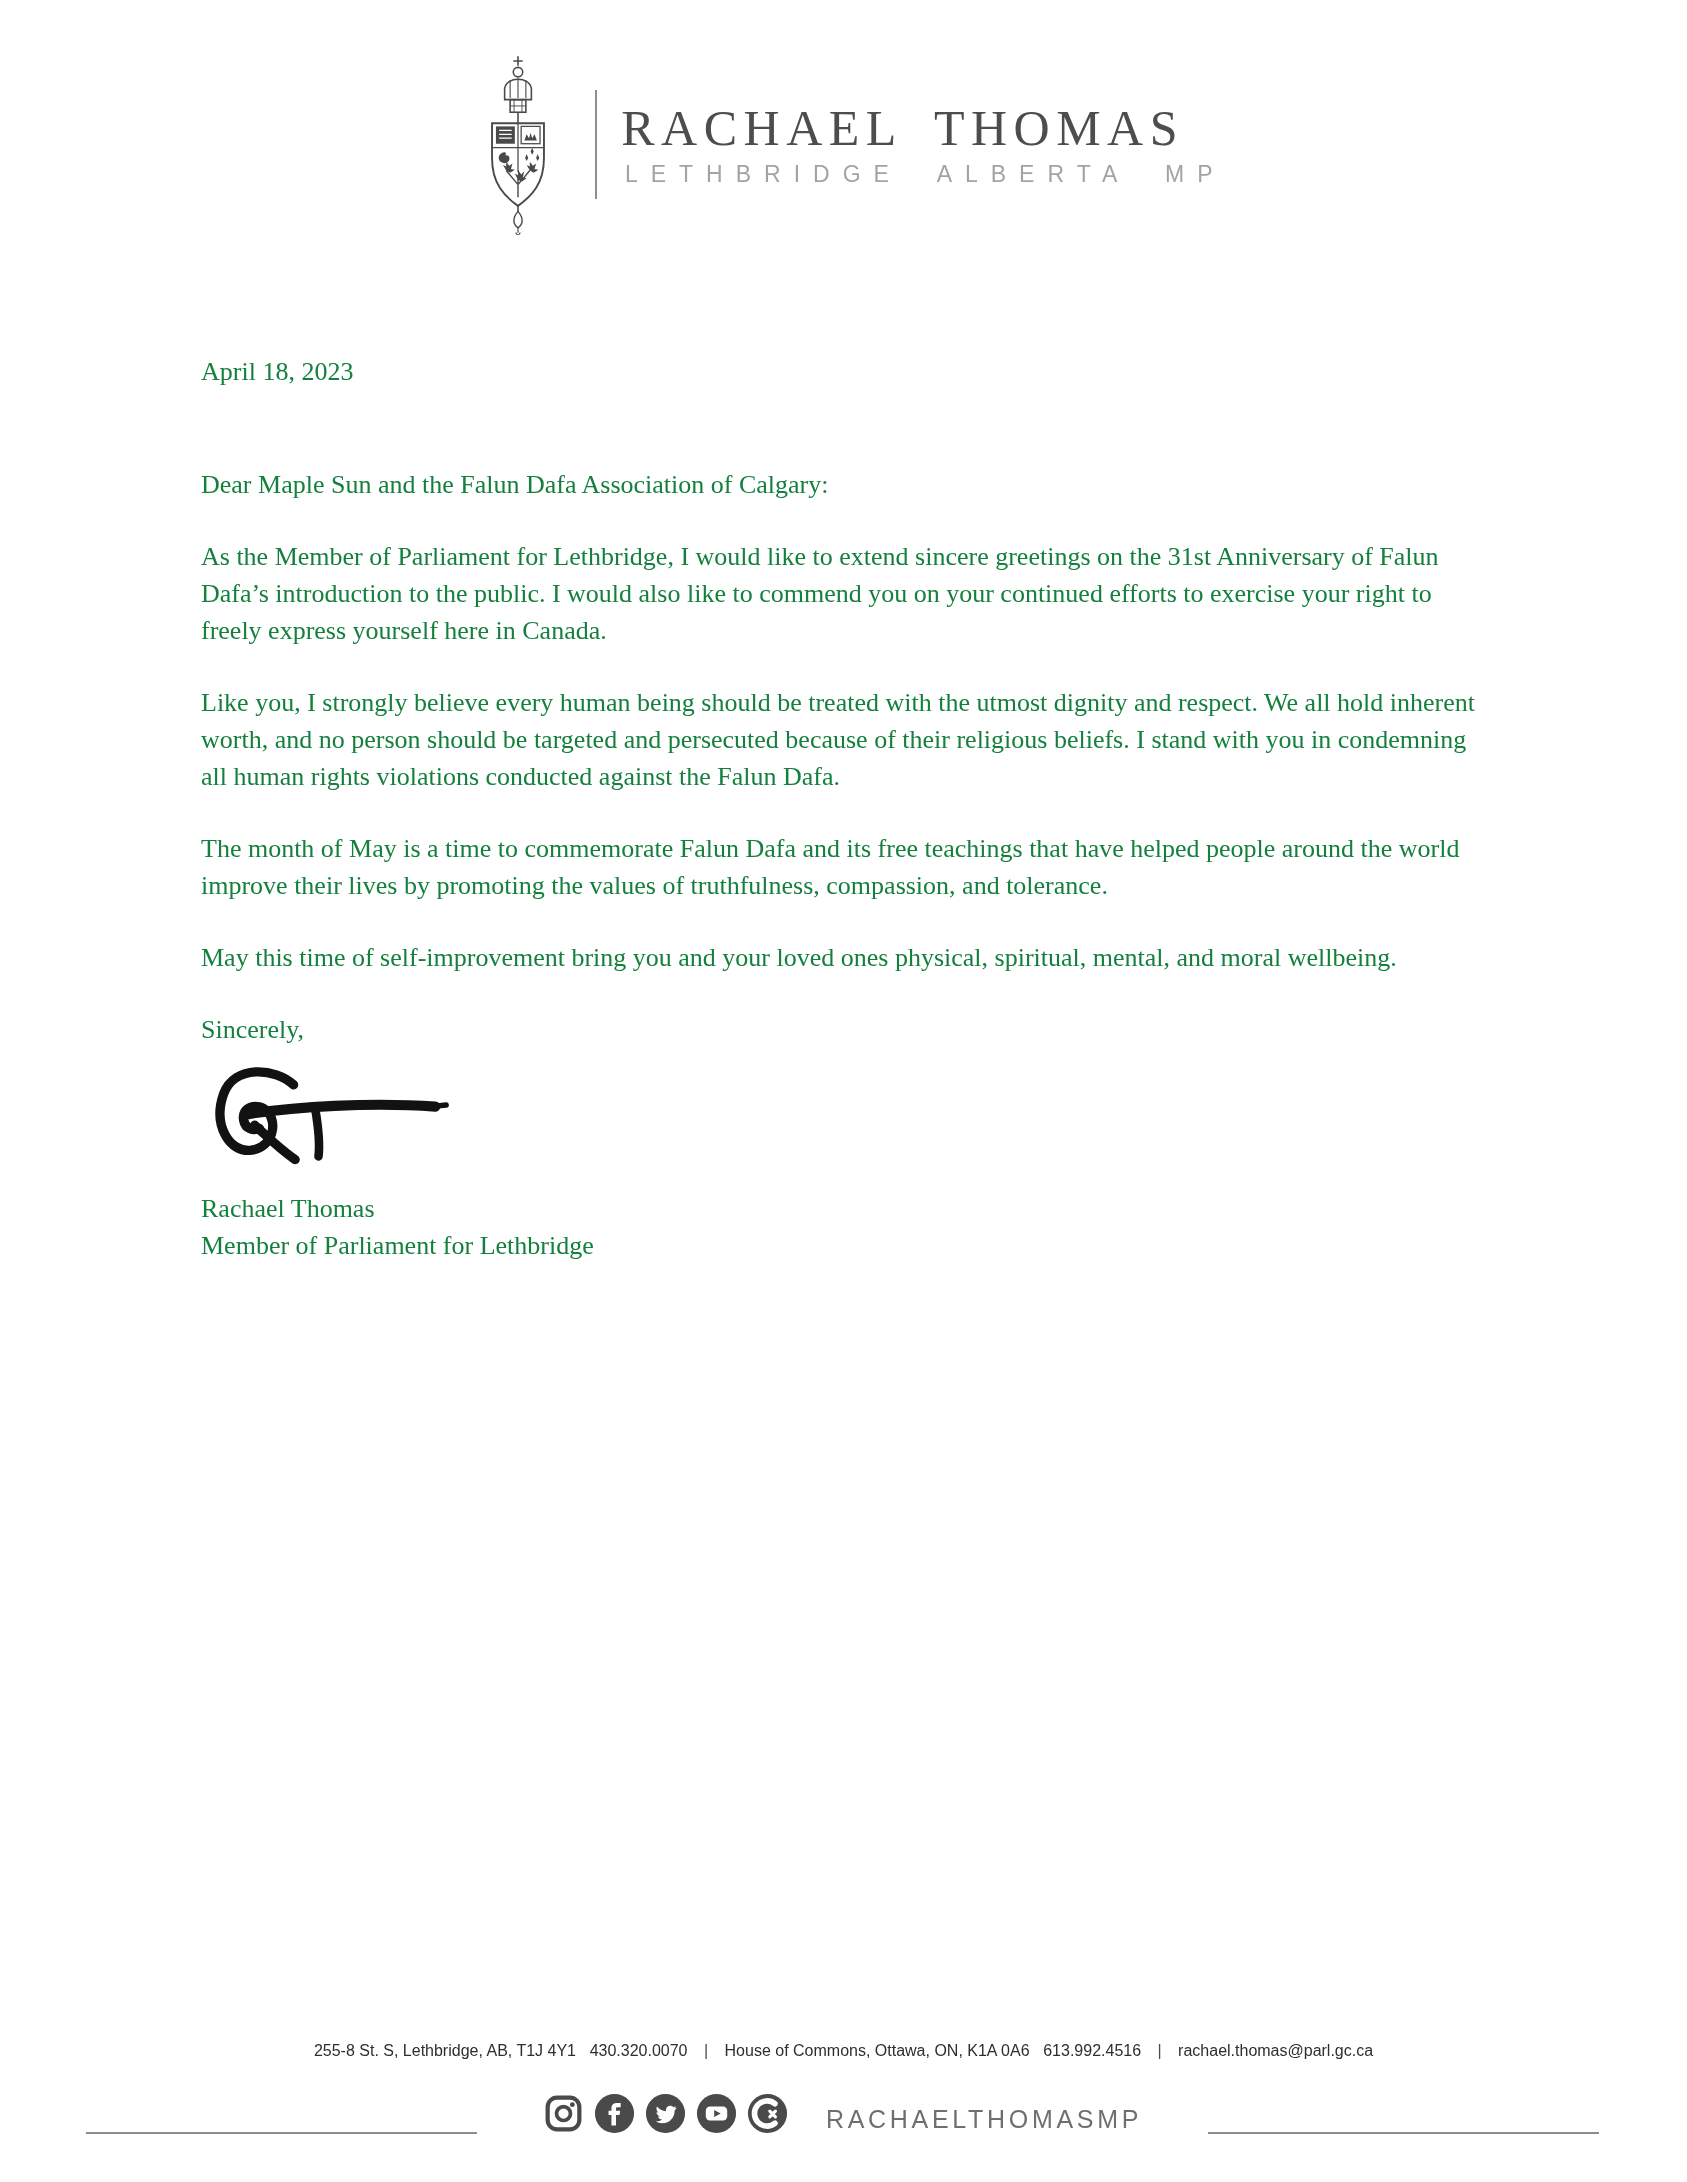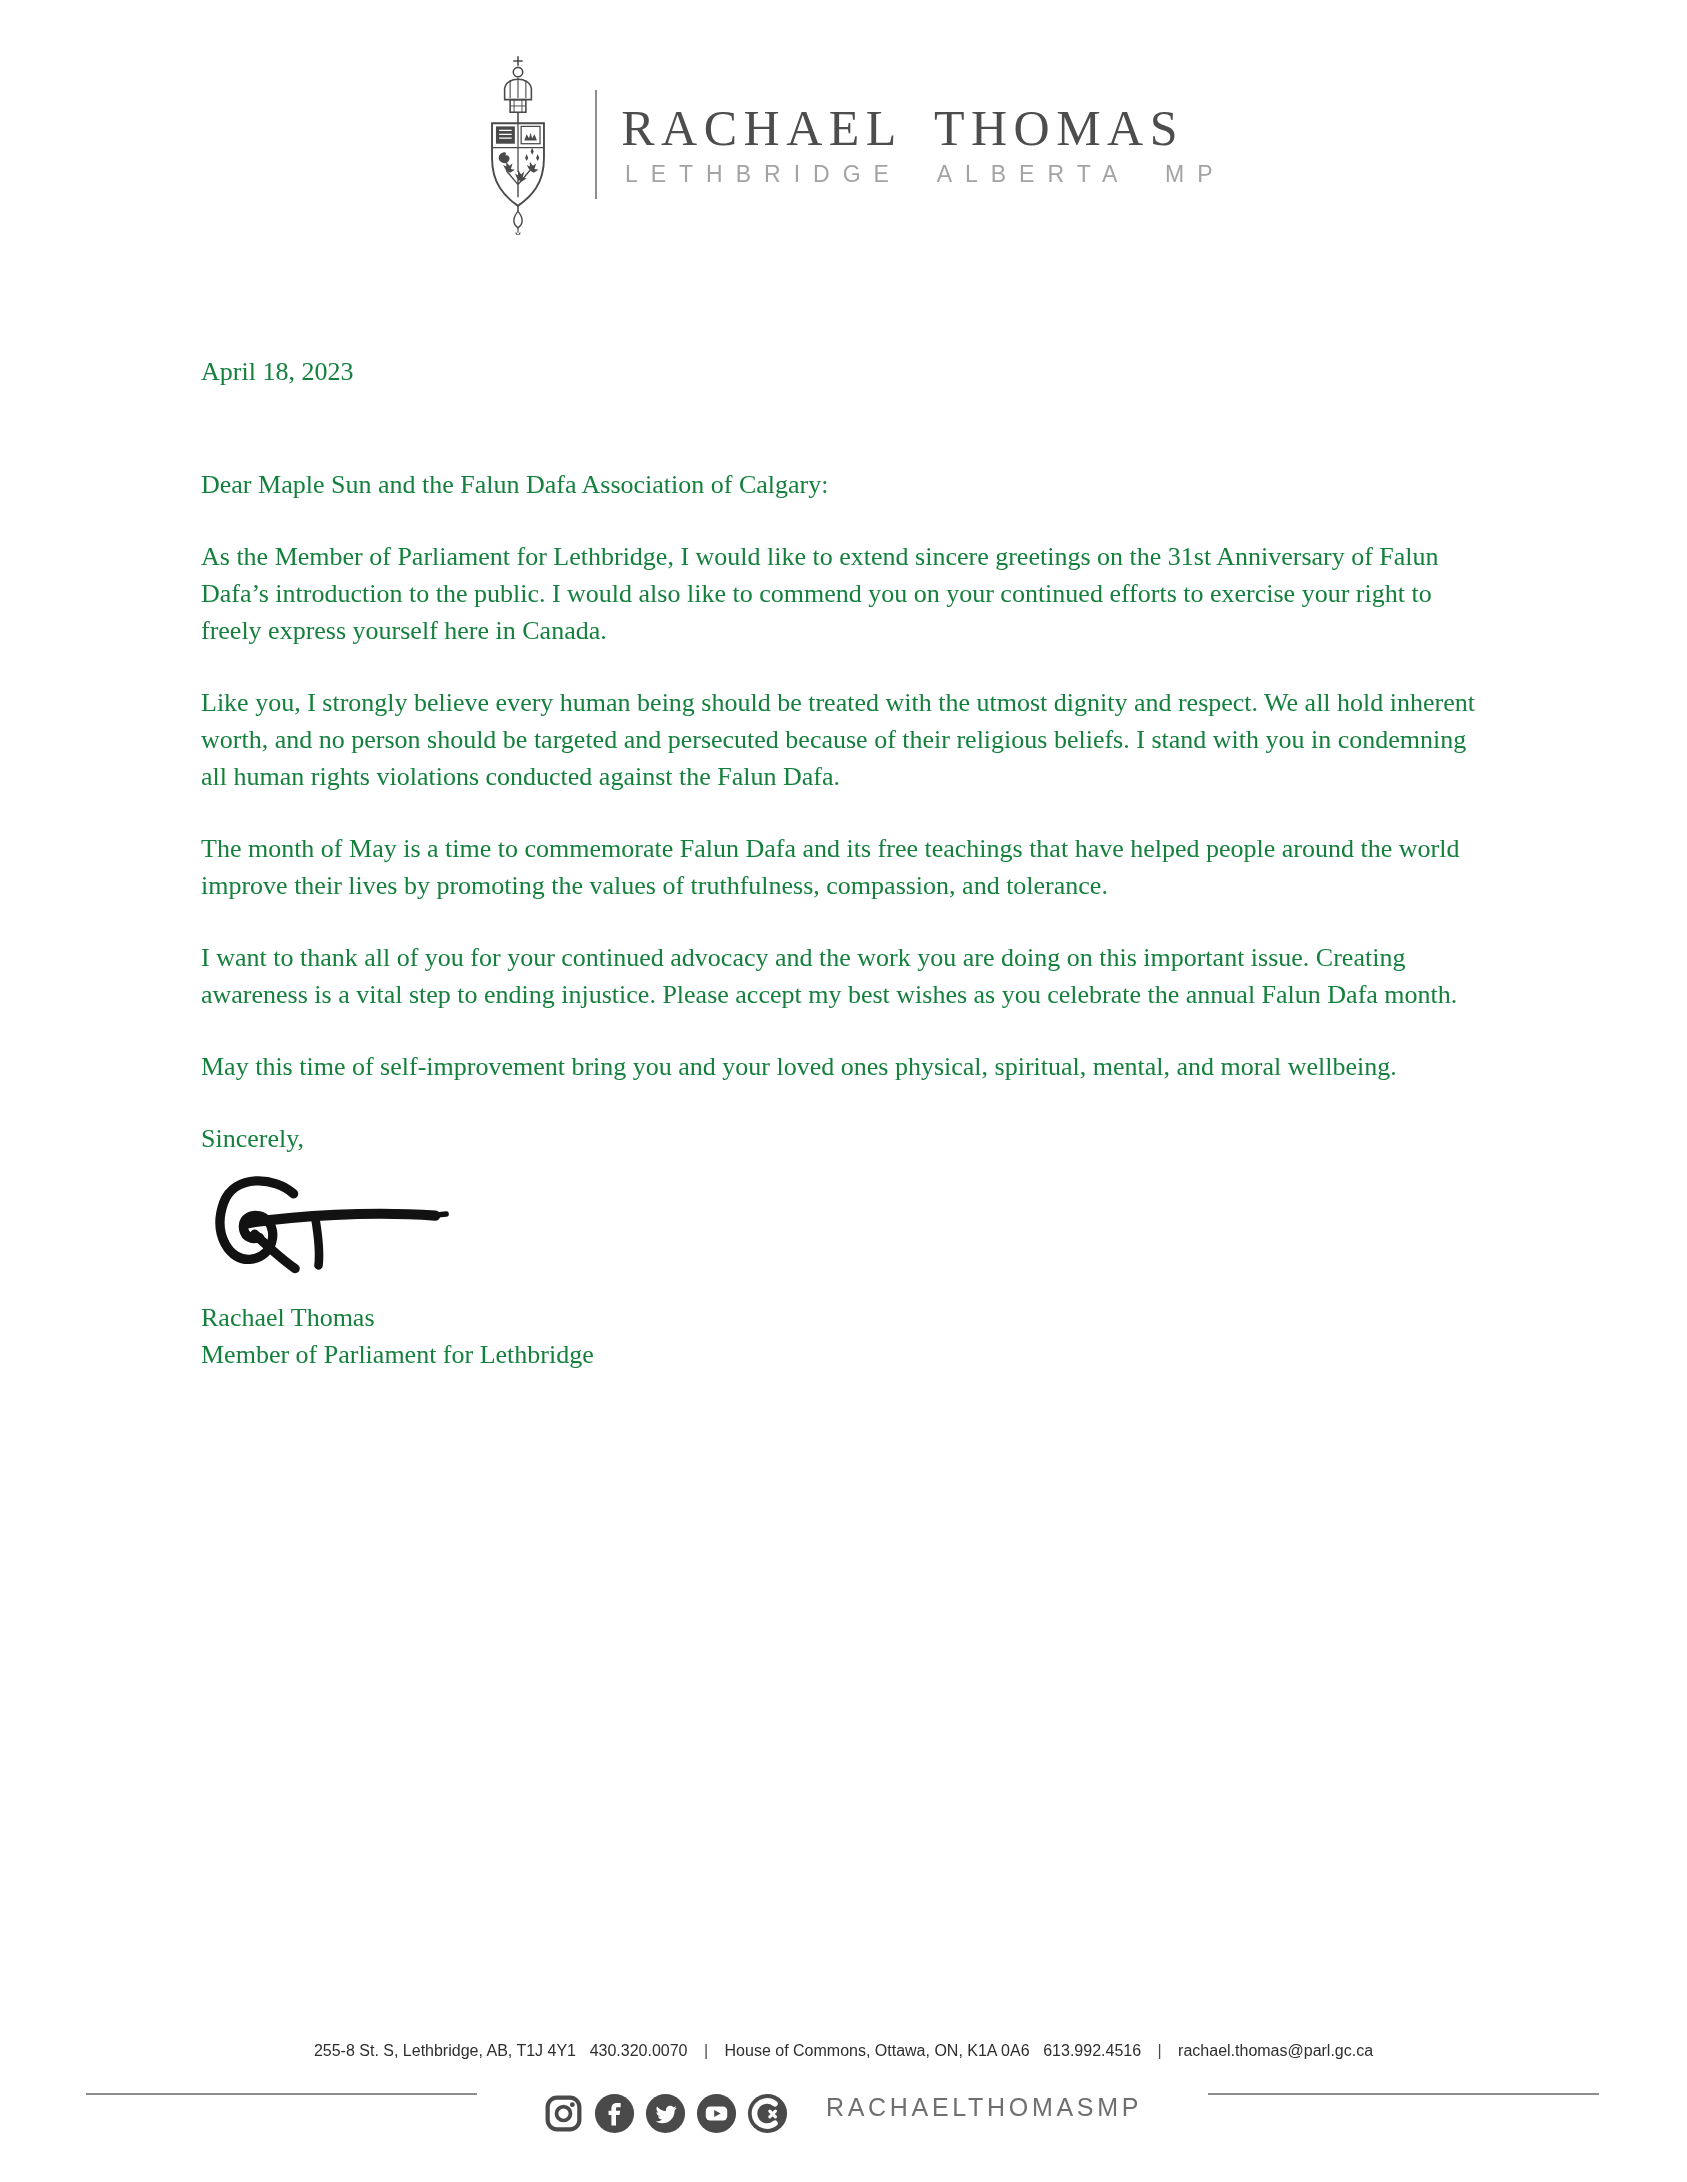--- a/index.html
+++ b/index.html
@@ -89,21 +89,21 @@
   }
   .footer-contact .seg { margin: 0 4.6px; }
   .footer-contact .sep { margin: 0 7.4px; color: #4a4a4a; }
 
   .footer-social {
     position: absolute;
     top: 2093px;
     left: 86px;
     right: 88px;
     display: flex;
-    align-items: flex-start;
+    align-items: flex-end;
     gap: 16px;
   }
   .rule { flex: 1 1 auto; height: 1.8px; background: #8d8d8d; }
   .rule-left { margin-right: 50px; }
   .rule-right { margin-left: 50px; }
   .social-icons { display: flex; align-items: center; gap: 10px; }
   .social-icon { width: 41px; height: 41px; display: block; }
   .social-handle {
     font-family: "Liberation Sans", sans-serif;
     font-size: 25px;
@@ -164,21 +164,20 @@
     </div>
   </div>
 
   <div class="letter">
     <p class="letter-date">April 18, 2023</p>
     <p class="letter-salutation">Dear Maple Sun and the Falun Dafa Association of Calgary:</p>
 
     <p class="body-paragraph">As the Member of Parliament for Lethbridge, I would like to extend sincere greetings on the 31st Anniversary of Falun Dafa’s introduction to the public. I would also like to commend you on your continued efforts to exercise your right to freely express yourself here in Canada.</p>
     <p class="body-paragraph">Like you, I strongly believe every human being should be treated with the utmost dignity and respect. We all hold inherent worth, and no person should be targeted and persecuted because of their religious beliefs. I stand with you in condemning all human rights violations conducted against the Falun Dafa.</p>
     <p class="body-paragraph">The month of May is a time to commemorate Falun Dafa and its free teachings that have helped people around the world improve their lives by promoting the values of truthfulness, compassion, and tolerance.</p>
-    <p class="body-paragraph">I want to thank all of you for your continued advocacy and the work you are doing on this important issue. Creating awareness is a vital step to ending injustice. Please accept my best wishes as you celebrate the annual Falun Dafa month.</p>
     <p class="body-paragraph">May this time of self-improvement bring you and your loved ones physical, spiritual, mental, and moral wellbeing.</p>
 
     <p class="letter-closing">Sincerely,</p>
 
     <svg class="signature" viewBox="0 0 340 140" fill="none" stroke="#121212" stroke-linecap="round" stroke-linejoin="round">
 
       <path stroke-width="12" d="M120 28 C96 6 44 2 30 40 C16 80 38 116 66 112 C94 108 100 76 86 62 C74 50 52 56 56 74 C58 84 68 88 76 84"></path>
 
       <path stroke-width="12" d="M70 80 C88 96 104 112 122 124"></path>
 

